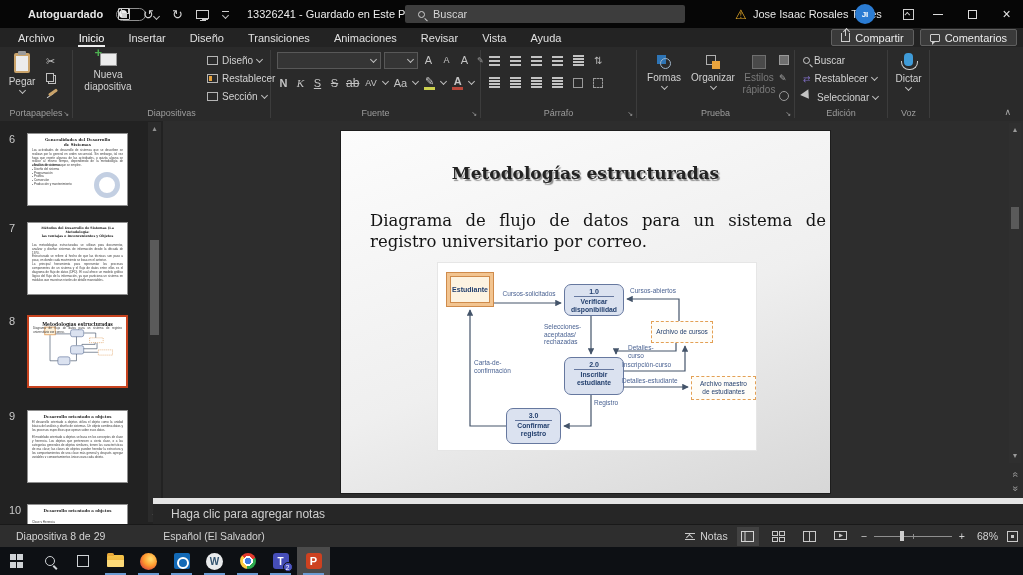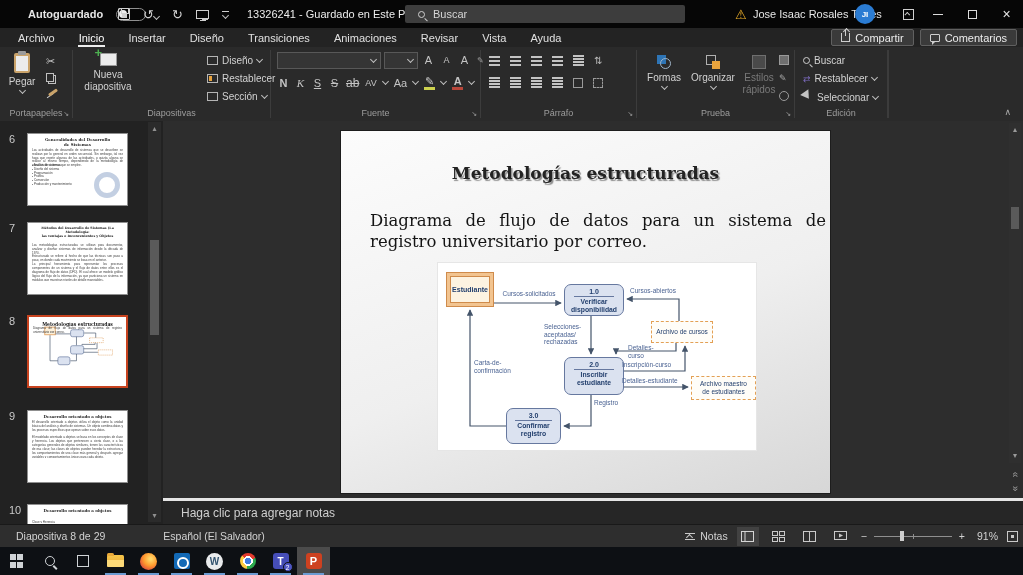--- a/index.html
+++ b/index.html
@@ -125,21 +125,21 @@
   .plabel { font-size:6.8px; font-weight:bold; line-height:1.18; }
   .store { position:absolute; background:#fffdf8; border:1px dashed #e3a055; color:#24406e; display:flex; align-items:center; justify-content:center; text-align:center; line-height:1.25; }
   .fl { position:absolute; color:#4a6292; line-height:1.18; }
 
   .escroll { position:absolute; right:1px; top:2px; width:14px; height:372px; }
   .escroll .track { position:absolute; left:1px; top:0; width:12px; height:340px; background:#2f2f2f; }
   .escroll .arr { position:absolute; left:0; right:0; text-align:center; font-size:8px; color:#9a9a9a; }
   .escroll .sthumb { position:absolute; left:3px; width:8px; top:84px; height:22px; background:#5a5a5a; }
   .dblchev { position:absolute; right:1px; width:12px; text-align:center; color:#9a9a9a; font-size:10px; transform:rotate(90deg); }
 
-  .notesbar { position:absolute; left:163px; top:377px; right:0; height:26px; background:#262626; border-top:3px solid #e5e5e5; display:flex; align-items:center; padding-left:18px; color:#cfcfcf; font-size:12px; }
+  .notesbar { position:absolute; left:153px; top:377px; right:0; height:26px; background:#262626; border-top:6px solid #e5e5e5; display:flex; align-items:center; padding-left:18px; color:#cfcfcf; font-size:12px; }
 
   
   .statusbar { height:23px; background:#2e2e2e; border-top:1px solid #191919; display:flex; align-items:center; font-size:10.5px; color:#d2d2d2; flex:none; padding:0 5px 0 16px; }
   .st-lang { margin-left:58px; }
   .st-right { margin-left:auto; display:flex; align-items:center; gap:9px; }
   .st-notes { display:flex; align-items:center; gap:5px; }
   .ic-notes { width:10px; height:7px; border-top:1px solid #c9c9c9; border-bottom:1px solid #c9c9c9; position:relative; }
   .ic-notes::before { content:""; position:absolute; left:2px; top:1.5px; width:4px; height:4px; border-left:1px solid #c9c9c9; border-top:1px solid #c9c9c9; transform:rotate(45deg); }
   .vbtn { width:22px; height:19px; display:flex; align-items:center; justify-content:center; }
   .vbtn.on { background:#424242; }
@@ -388,20 +388,28 @@
       </div>
       <div class="rowbtn" style="left:8px;top:44px">
         <span class="ic-select"></span>
           <span>Seleccionar</span>
           <span class="chev"></span>
       </div>
       <div class="glabel">Edición</div>
     </div>
     <div class="gsep"></div>
 
+    <div class="group" style="width:41px">
+      <div class="bigbtn" style="left:2px;top:6px;width:37px">
+        <span class="ic-mic"></span>
+        <span>Dictar</span>
+        <span class="chev"></span>
+      </div>
+      <div class="glabel">Voz</div>
+    </div>
     <div class="gsep"></div>
 
     <div class="collapse-chev">∧</div>
   </div>
 
   <div class="workspace">
 
     <div class="thumbs">
 
       <div class="tnum" style="top:12px">6</div>
@@ -578,21 +586,21 @@
             <path d="M5 2.5 L9 4.5 L5 6.5 z" fill="#c9c9c9"></path>
           </svg>
       </div>
       <div class="zoomwrap">
         <span>−</span>
         <div class="zslider">
             <div class="zthumb"></div>
           </div>
         <span>+</span>
       </div>
-      <span class="zpct">91%</span>
+      <span class="zpct">68%</span>
       <div class="ic-fit">
           <i></i>
         </div>
     </div>
   </div>
 
   <div class="taskbar">
     <div class="tk-wrap">
         <span class="ic-win">
           <i></i>

